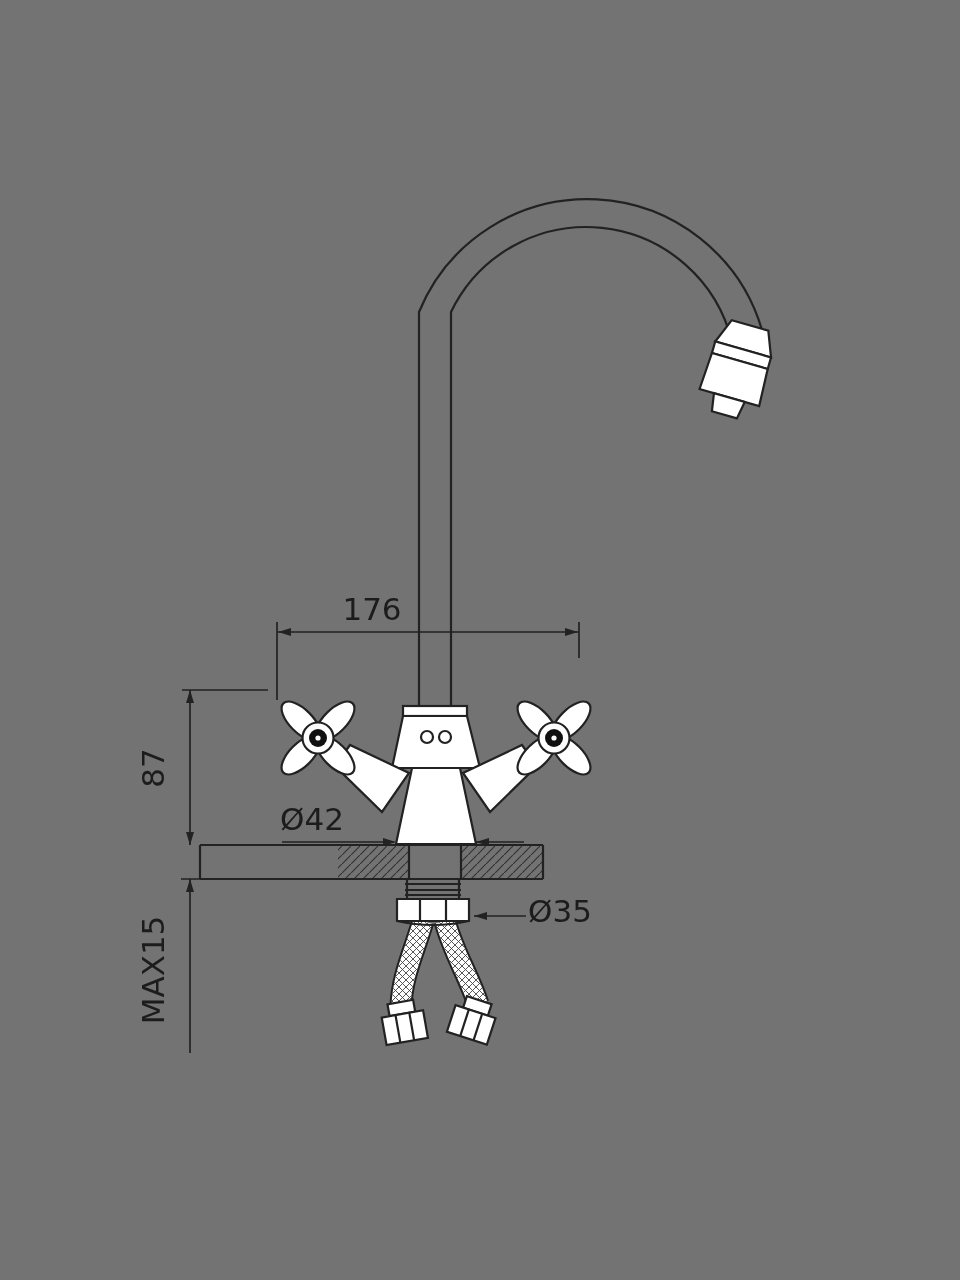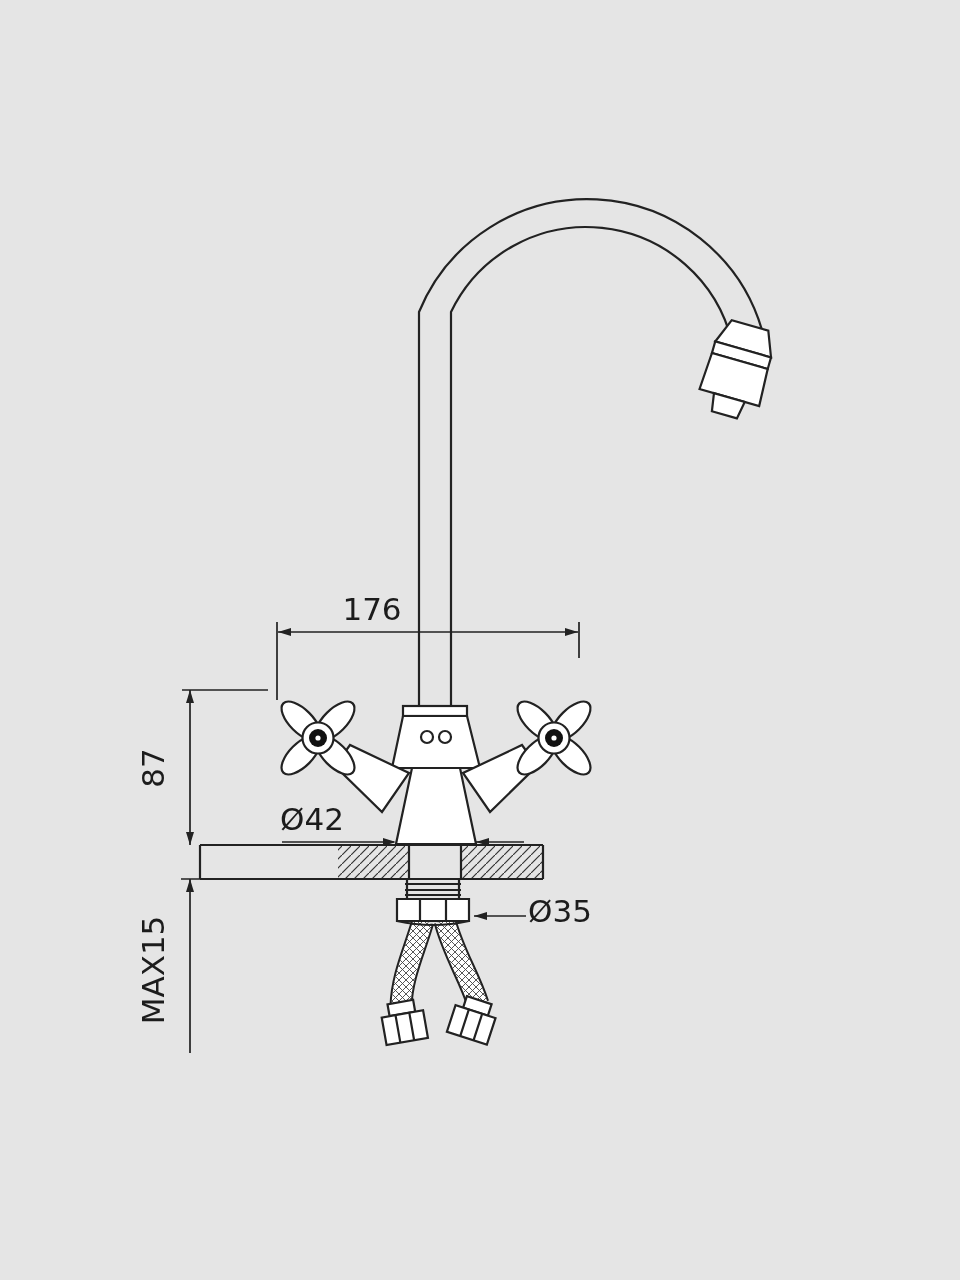--- a/index.html
+++ b/index.html
@@ -1,20 +1,20 @@
 <!DOCTYPE html>
 <html><head>
 <meta charset="utf-8">
 <style>
   html, body { margin: 0; padding: 0; background: #ffffff; }
   .canvas {
     position: relative;
     width: 960px;
     height: 1280px;
-    background: #e5e5e5;
+    background: #737373;
     overflow: hidden;
   }
   svg { display: block; }
   .s   { stroke: #222; stroke-width: 2.2; fill: none; stroke-linecap: butt; stroke-linejoin: miter; }
   .sf  { stroke: #222; stroke-width: 2.2; fill: #ffffff; stroke-linejoin: miter; }
   .dim { stroke: #222; stroke-width: 1.7; fill: none; }
   .arr { fill: #222; stroke: none; }
   .dim-text {
     font-family: "DejaVu Sans", "Liberation Sans", sans-serif;
     font-size: 31px;

